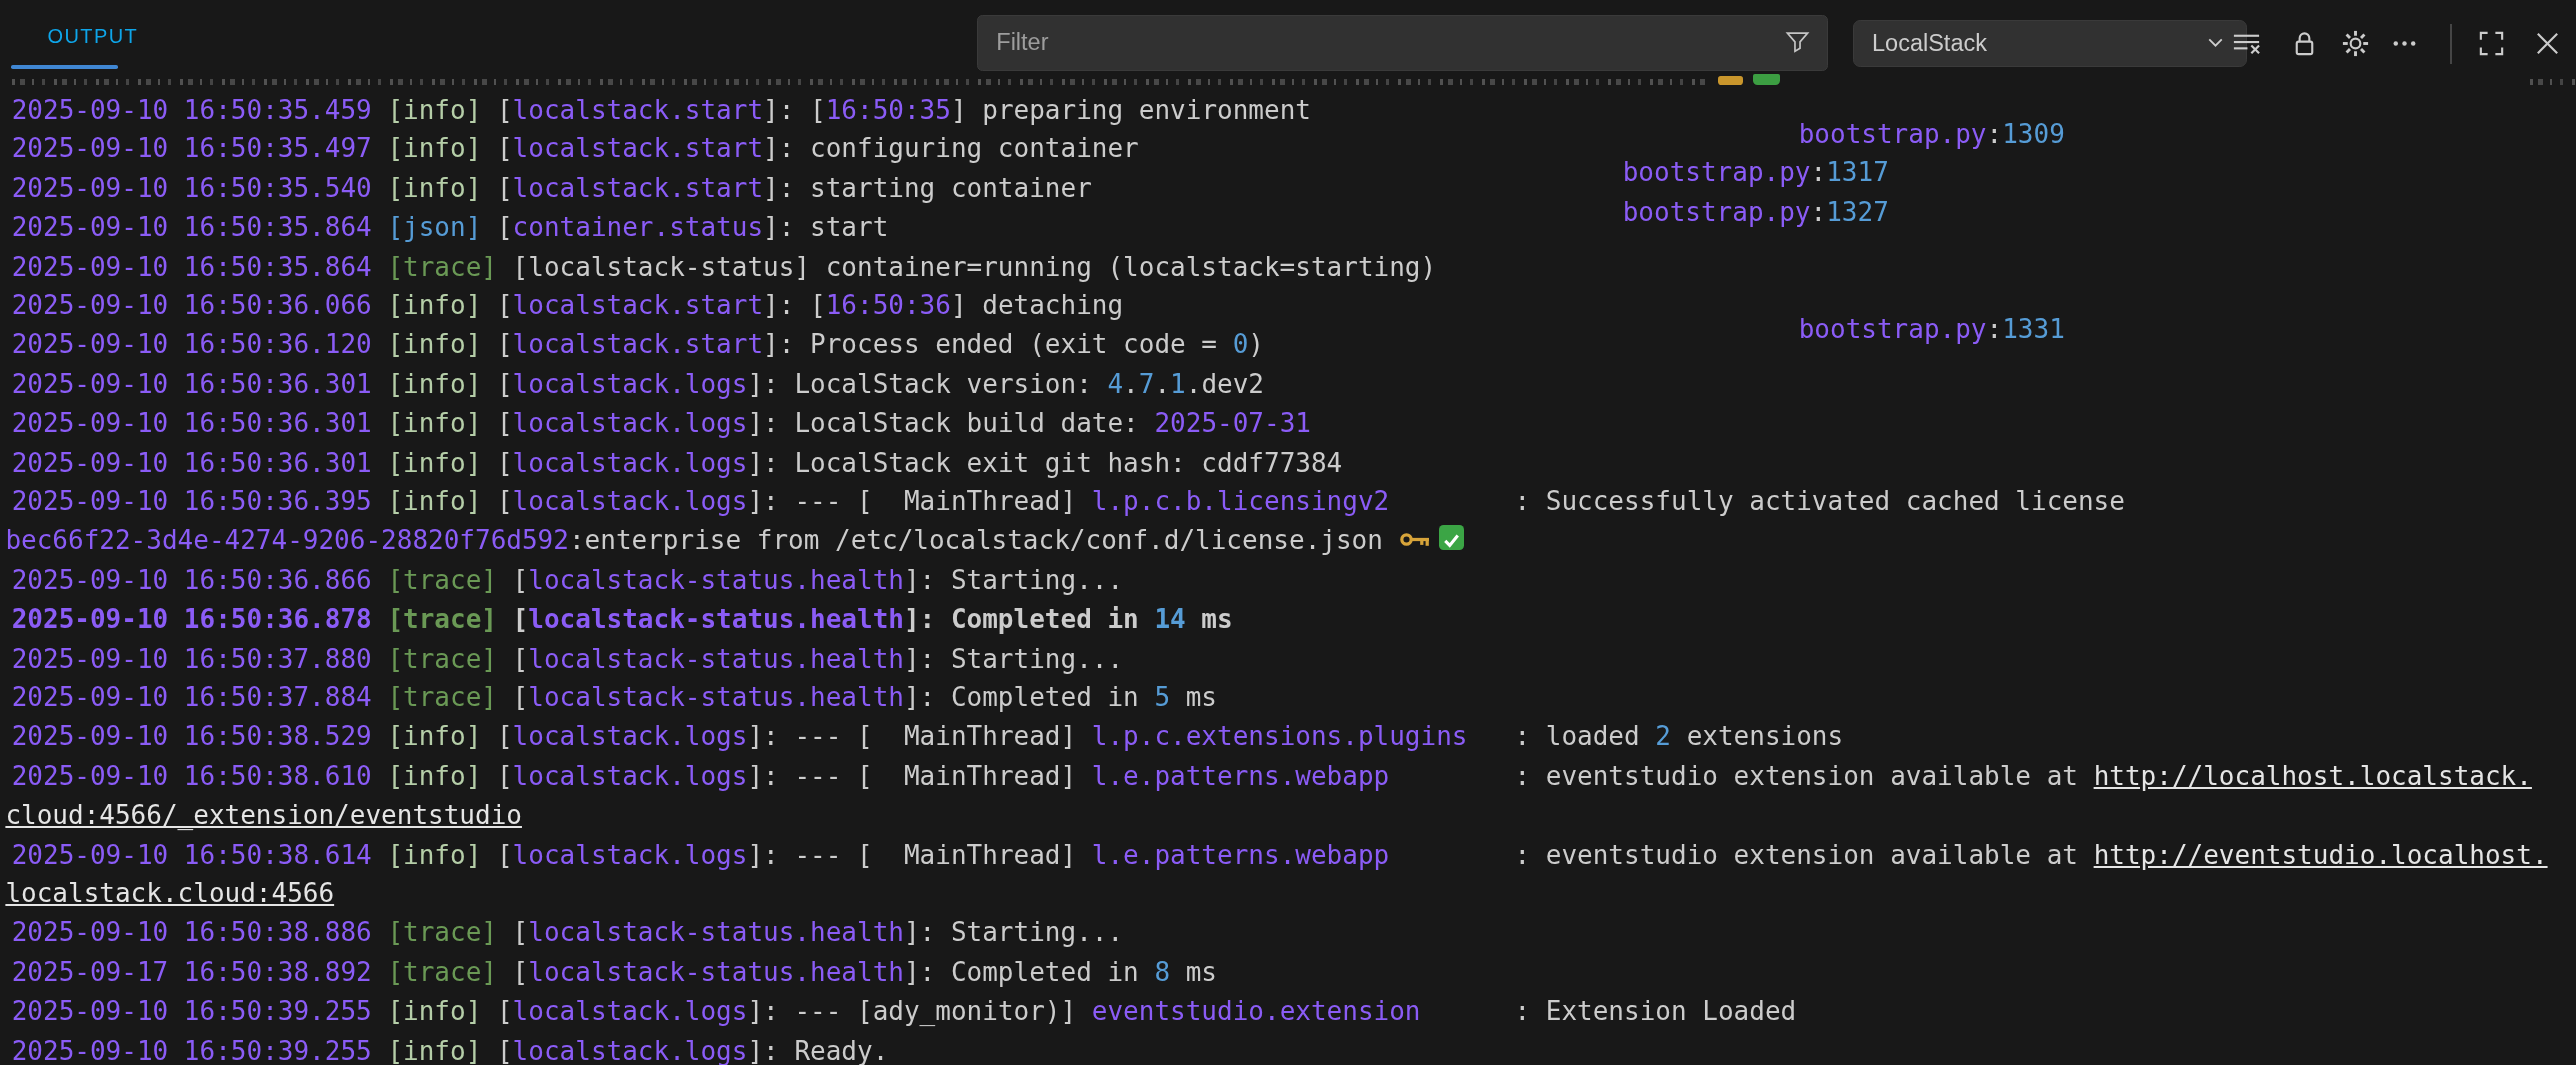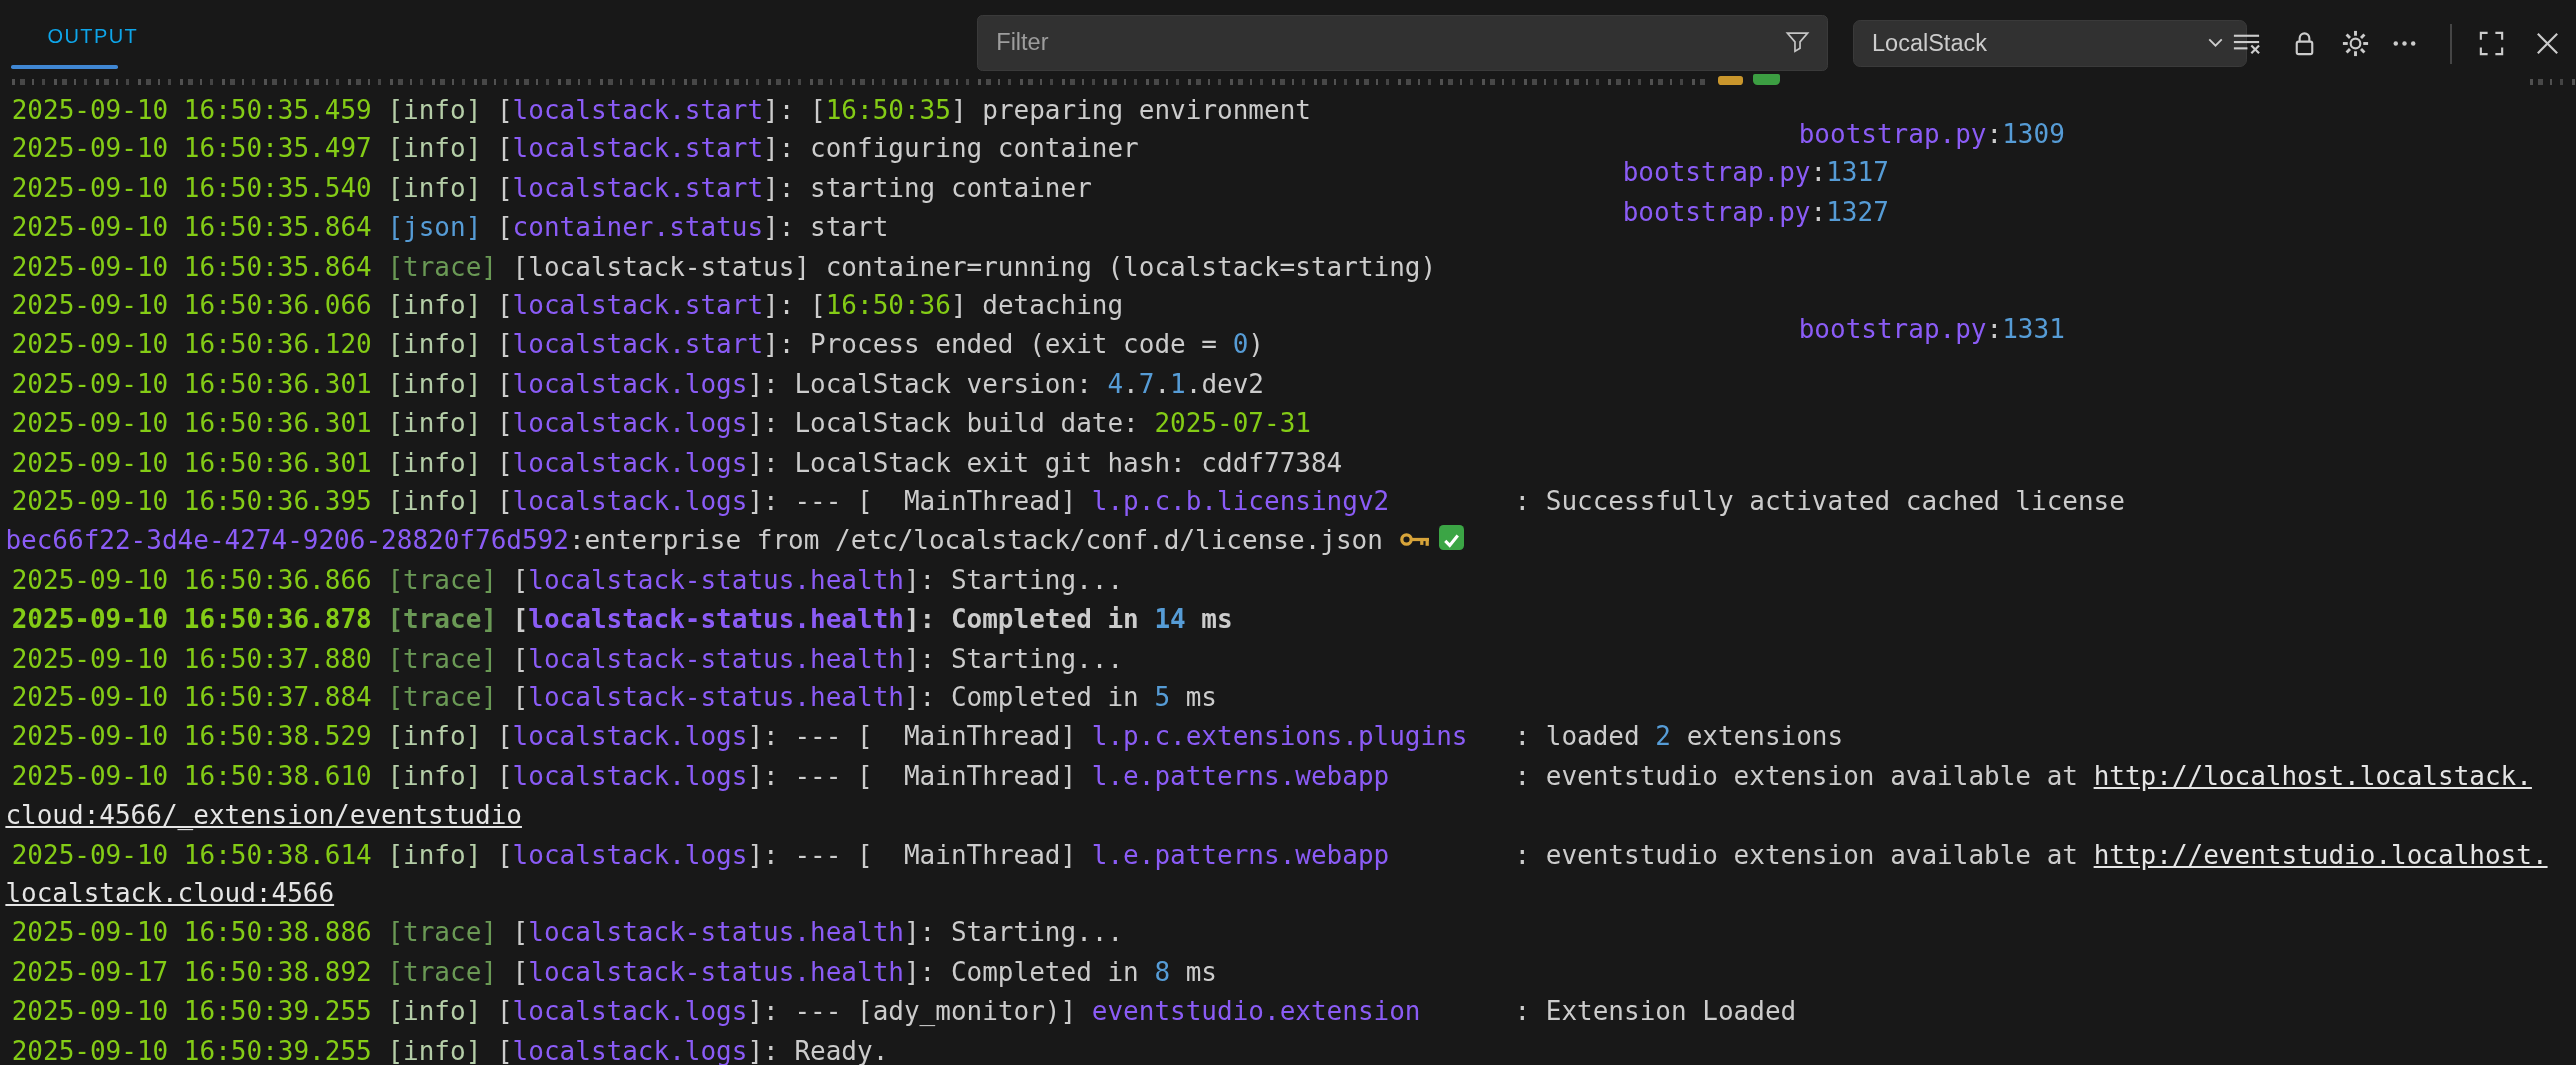--- a/index.html
+++ b/index.html
@@ -21,21 +21,21 @@
             padding:0 18px;box-sizing:border-box;cursor:pointer;}
   .dropdown .dd-text{font-size:23.5px;color:#cccccc;}
   .dropdown .chev{margin-left:auto;}
   .icon-btn{position:absolute;top:27px;width:33px;height:33px;display:flex;align-items:center;
             justify-content:center;cursor:pointer;}
   .v-divider{position:absolute;left:2450px;top:23.5px;width:1.8px;height:40px;background:#454545;}
   
   .log{position:absolute;top:76px;left:0;right:0;bottom:0;}
   .row{position:absolute;white-space:pre;font-family:"DejaVu Sans Mono",monospace;
        font-size:26px;line-height:39px;height:39px;color:#cccccc;}
-  .sg-ts{color:#84cc16;}
+  .sg-ts{color:#8b5cf6;}
   .sg-info{color:#b5cea8;}
   .sg-trace{color:#6a9955;}
   .sg-debug{color:#569cd6;}
   .sg-name{color:#8b5cf6;}
   .sg-num{color:#569cd6;}
   .sg-txt{color:#cccccc;}
   .sg-link{color:#e5e5e5;text-decoration:underline;cursor:pointer;}
   .src-link{position:absolute;top:0;cursor:pointer;margin-top:24px;}
   
   .frag-strip{position:absolute;height:6.3px;opacity:.5;

